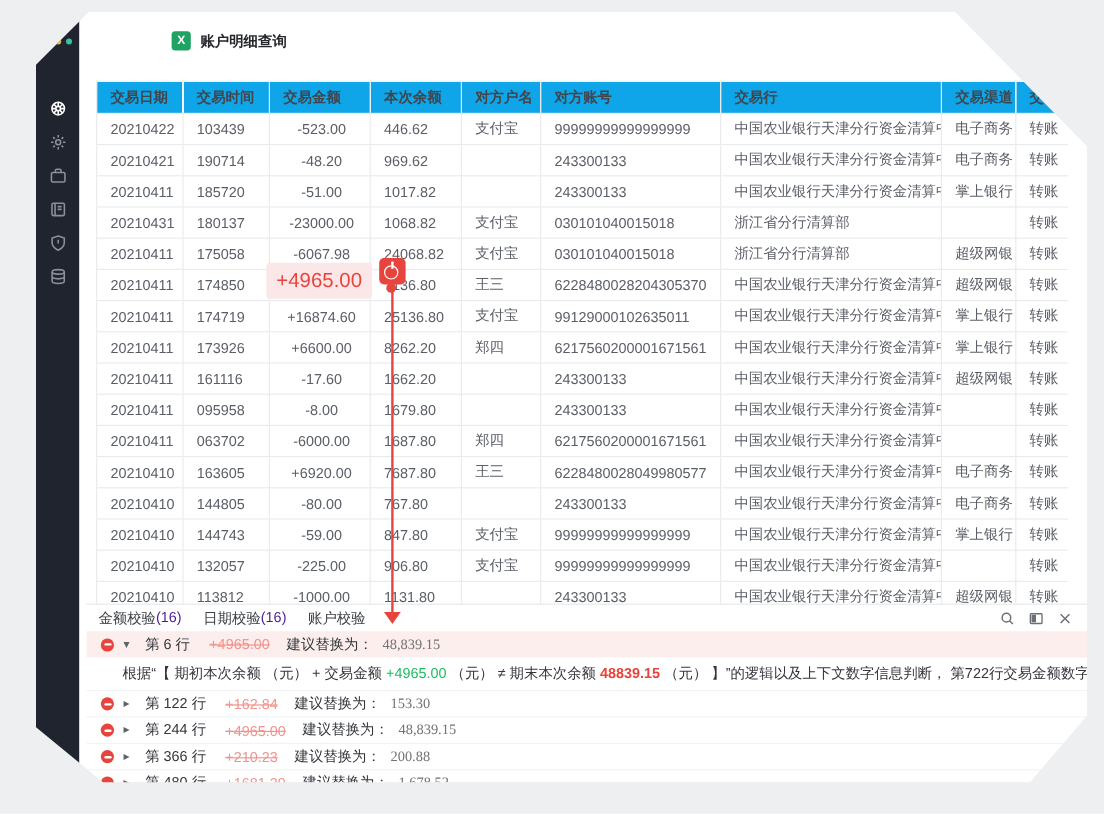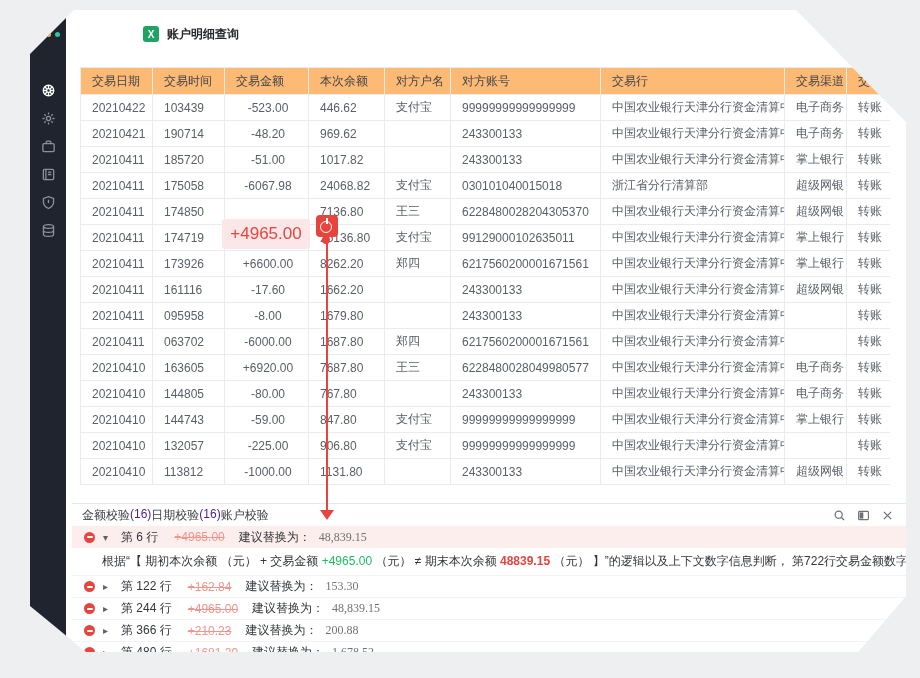--- a/index.html
+++ b/index.html
@@ -38,21 +38,21 @@
   }
   .page-title { font-size:12px; font-weight:bold; color:#24262b;font-family:Liberation Serif, serif; }
   
   .table-wrap { position:absolute; left:14px; top:57px; width:810px; height:436px; overflow:hidden; }
   table { border-collapse:collapse; table-layout:fixed; width:810px; font-size:12px; }
   th, td {
     border:1px solid #e9ecef; padding:0 8px 0 11px; height:26px;
     text-align:left; white-space:nowrap; overflow:hidden;
     font-weight:normal; color:#5a5e66;
   }
-  thead th { background:#fdba74; color:#41454c; font-weight:400; height:27px;margin-top:25px; }
+  thead th { background:#0ea5e9; color:#41454c; font-weight:700; height:27px;margin-top:25px; }
   td.c-center { text-align:center; }
   
   .anno-cell {
     position:absolute; left:222px; top:219px; width:88px; height:30px;
     background:#fbe7e7; border-radius:3px; z-index:40;
     display:flex; align-items:center; justify-content:center;
     font-size:17px; color:#e8443e;
   }
   .anno-badge {
     position:absolute; left:316px; top:215px; width:22px; height:22px;
@@ -70,21 +70,21 @@
   .anno-arrow {
     position:absolute; left:320px; top:510px; width:0; height:0; z-index:41;
     border-left:7px solid transparent; border-right:7px solid transparent;
     border-top:10px solid #e8443e;
   }
   
   .panel {
     position:absolute; left:6px; right:0; top:493px; bottom:0;
     background:#fff; border-top:1px solid #e6e9ec; font-size:12px;
   }
-  .tabbar { height:22px; display:flex; align-items:center; padding:0 12px 0 10px; }
+  .tabbar { height:22px; display:flex; align-items:center; padding:0 12px 0 10px; gap:18px; }
   .tab { color:#3c4046; cursor:pointer; display:flex; }
   .tab .cnt { color:#4c1d95; }
   .tab-tools { margin-left:auto; display:flex; align-items:center; gap:11px; color:#6b7076; }
   .tool { width:13px; height:13px; cursor:pointer; display:flex; align-items:center; justify-content:center; }
   .tool svg { width:13px; height:13px; display:block; }
   .v-row { height:22px; display:flex; align-items:center; padding-left:12px; gap:8px; border-top:1px solid #f2f3f5; cursor:pointer; }
   .v-row.expanded { background:#fdeeee; border-top:none; }
   .err-dot { width:11px; height:11px; border-radius:50%; background:#e8443e; position:relative; flex:0 0 auto; }
   .err-dot i { position:absolute; left:2.5px; top:4.5px; width:6px; height:2px; background:#fff; border-radius:1px; }
   .v-arrow { color:#5f6368; font-size:10px; width:10px; }
@@ -207,20 +207,31 @@
               <td>185720</td>
               <td class="c-center">-51.00</td>
               <td>1017.82</td>
               <td></td>
               <td>243300133</td>
               <td>中国农业银行天津分行资金清算中心</td>
               <td>掌上银行</td>
               <td>转账</td>
             </tr>
             <tr>
+              <td>20210431</td>
+              <td>180137</td>
+              <td class="c-center">-23000.00</td>
+              <td>1068.82</td>
+              <td>支付宝</td>
+              <td>030101040015018</td>
+              <td>浙江省分行清算部</td>
+              <td></td>
+              <td>转账</td>
+            </tr>
+            <tr>
               <td>20210411</td>
               <td>175058</td>
               <td class="c-center">-6067.98</td>
               <td>24068.82</td>
               <td>支付宝</td>
               <td>030101040015018</td>
               <td>浙江省分行清算部</td>
               <td>超级网银</td>
               <td>转账</td>
             </tr>

